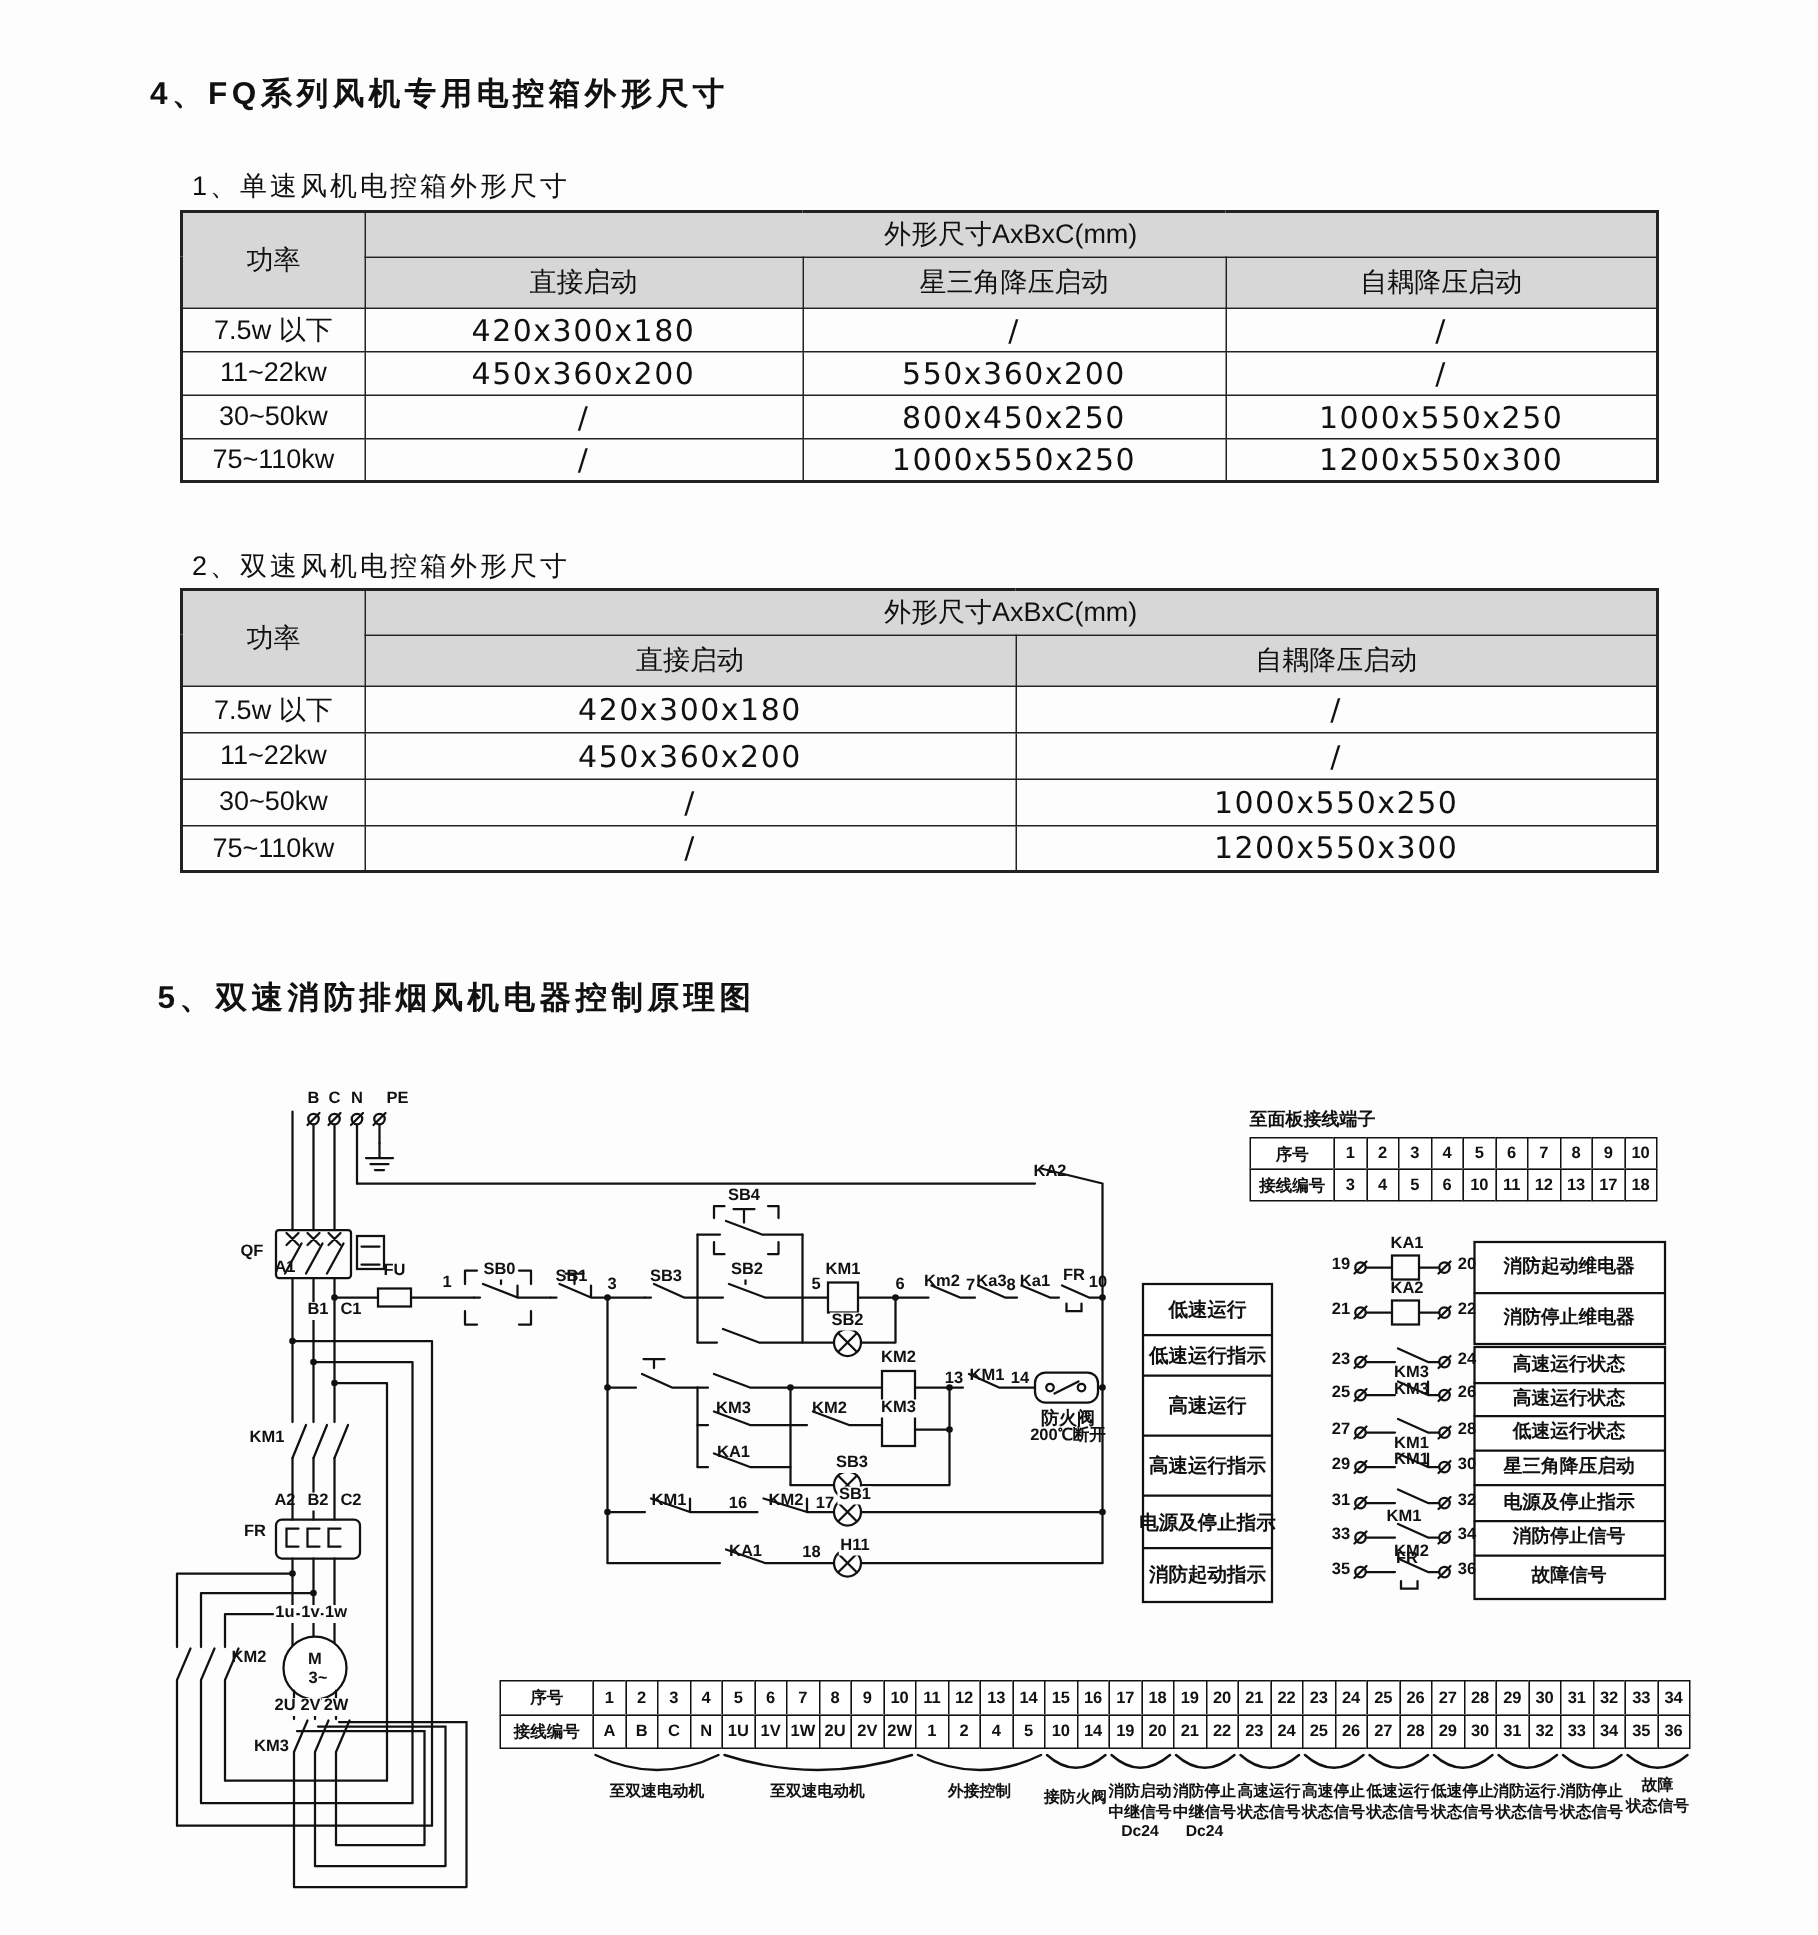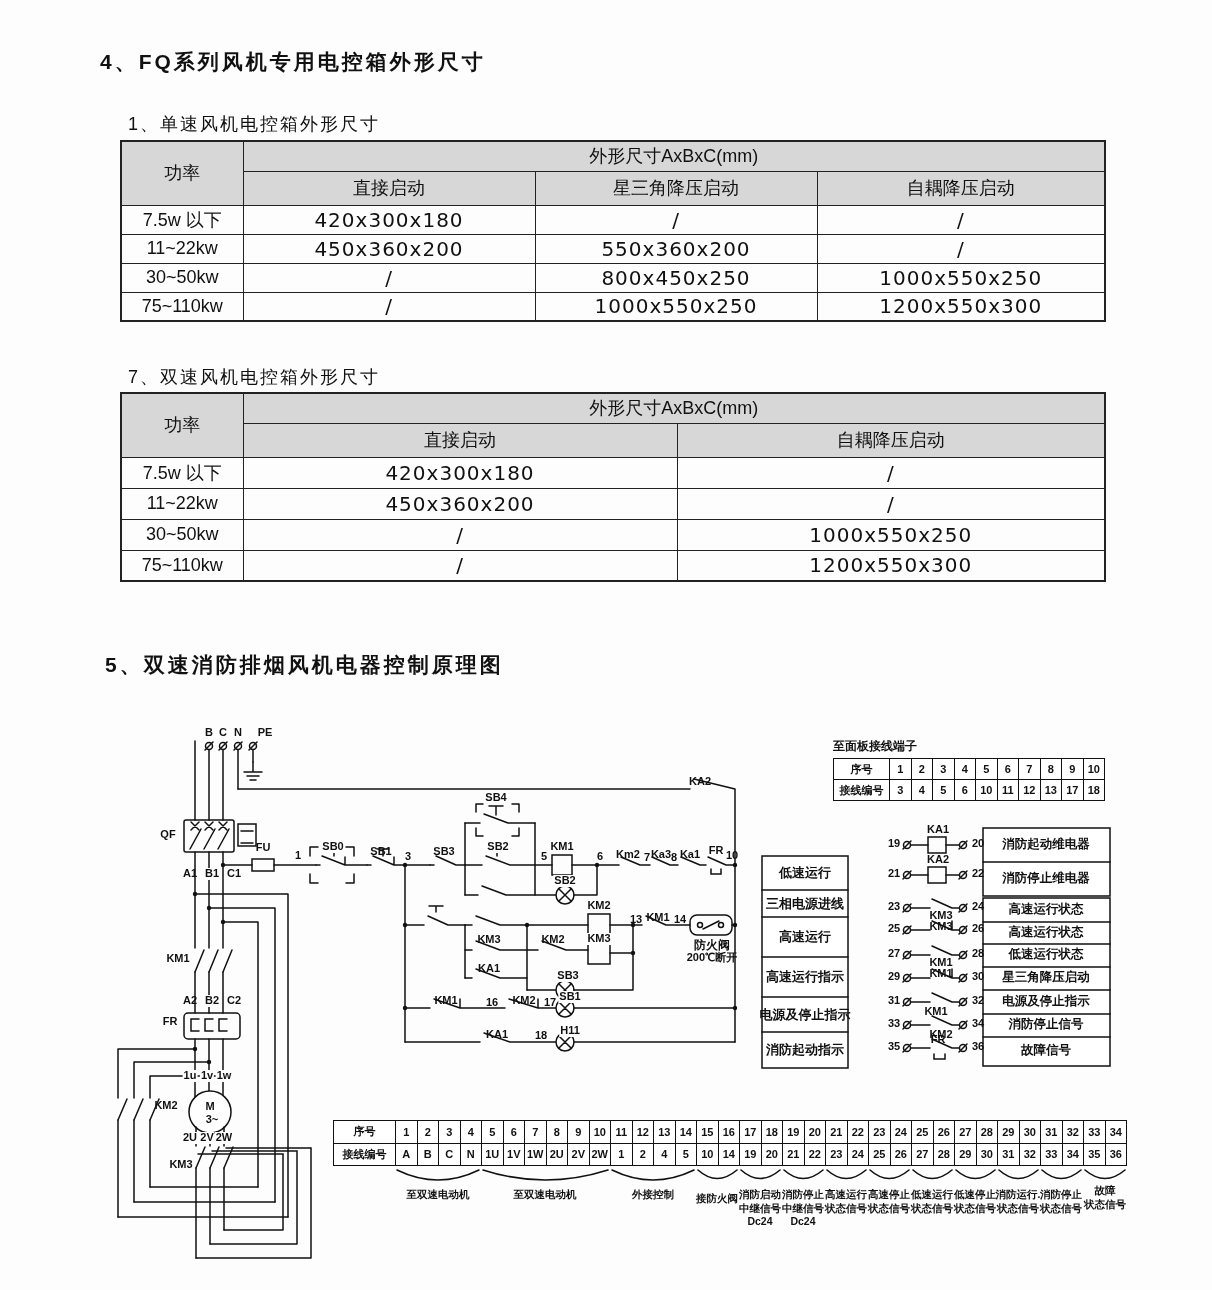--- a/index.html
+++ b/index.html
@@ -25,21 +25,21 @@
   .cell{position:absolute;border:1px solid #111;box-sizing:border-box;display:flex;
         align-items:center;justify-content:center;font:700 11px "Liberation Sans",sans-serif;
         background:#fff}
   svg{position:absolute;left:0;top:0}
 </style>
 </head>
 <body>
 
 <div class="abs title" style="left:100px;top:48px">4、FQ系列风机专用电控箱外形尺寸</div>
 <div class="abs sub" style="left:128px;top:112px">1、单速风机电控箱外形尺寸</div>
-<div class="abs sub" style="left:128px;top:365px">7、双速风机电控箱外形尺寸</div>
+<div class="abs sub" style="left:128px;top:365px">2、双速风机电控箱外形尺寸</div>
 <div class="abs title" style="left:105px;top:651px">5、双速消防排烟风机电器控制原理图</div>
 
 <div class="abs" style="left:120px;top:140px;width:984px">
 <table class="dim">
   <colgroup>
         <col style="width:122px">
         <col style="width:292px">
         <col style="width:282px">
         <col style="width:288px">
       </colgroup>
@@ -295,21 +295,21 @@
       <circle cx="209" cy="1062" r="2.2"></circle>
       <circle cx="223" cy="1076" r="2.2"></circle>
   </g>
 </svg>
 
 <div class="lbl" style="left:209px;top:727px">B</div>
 <div class="lbl" style="left:223px;top:727px">C</div>
 <div class="lbl" style="left:238px;top:727px">N</div>
 <div class="lbl" style="left:265px;top:727px">PE</div>
 <div class="lbl" style="left:168px;top:829px">QF</div>
-<div class="lbl" style="left:190px;top:868px">A1</div>
+<div class="lbl" style="left:190px;top:840px">A1</div>
 <div class="lbl bg" style="left:212px;top:868px">B1</div>
 <div class="lbl bg" style="left:234px;top:868px">C1</div>
 <div class="lbl" style="left:263px;top:842px">FU</div>
 <div class="lbl" style="left:298px;top:850px">1</div>
 <div class="lbl bg" style="left:333px;top:841px">SB0</div>
 <div class="lbl" style="left:381px;top:846px">SB1</div>
 <div class="lbl" style="left:408px;top:851px">3</div>
 <div class="lbl" style="left:444px;top:846px">SB3</div>
 <div class="lbl" style="left:496px;top:792px">SB4</div>
 <div class="lbl bg" style="left:498px;top:841px">SB2</div>
@@ -418,21 +418,21 @@
 <div class="lbl desc" style="left:1046px;top:872px">消防停止维电器</div>
 <div class="lbl desc" style="left:1046px;top:903px">高速运行状态</div>
 <div class="lbl desc" style="left:1046px;top:926px">高速运行状态</div>
 <div class="lbl desc" style="left:1046px;top:948px">低速运行状态</div>
 <div class="lbl desc" style="left:1046px;top:971px">星三角降压启动</div>
 <div class="lbl desc" style="left:1046px;top:995px">电源及停止指示</div>
 <div class="lbl desc" style="left:1046px;top:1018px">消防停止信号</div>
 <div class="lbl desc" style="left:1046px;top:1044px">故障信号</div>
 
 <div class="lbl stat" style="left:805px;top:866px">低速运行</div>
-<div class="lbl stat" style="left:805px;top:897px">三相电源进线</div>
+<div class="lbl stat" style="left:805px;top:897px">低速运行指示</div>
 <div class="lbl stat" style="left:805px;top:930px">高速运行</div>
 <div class="lbl stat" style="left:805px;top:970px">高速运行指示</div>
 <div class="lbl stat" style="left:805px;top:1008px">电源及停止指示</div>
 <div class="lbl stat" style="left:805px;top:1043px">消防起动指示</div>
 
 <div class="strip" id="bottom-strip" style="left:333px;top:1120px;width:796px;height:47px">
     <div class="cell" style="left: 0px; top: 0px; width: 63px; height: 23.5px;">序号</div>
     <div class="cell" style="left: 62px; top: 0px; width: 22.5px; height: 23.5px;">1</div>
     <div class="cell" style="left: 83.5px; top: 0px; width: 22.5px; height: 23.5px;">2</div>
     <div class="cell" style="left: 105px; top: 0px; width: 22.5px; height: 23.5px;">3</div>

